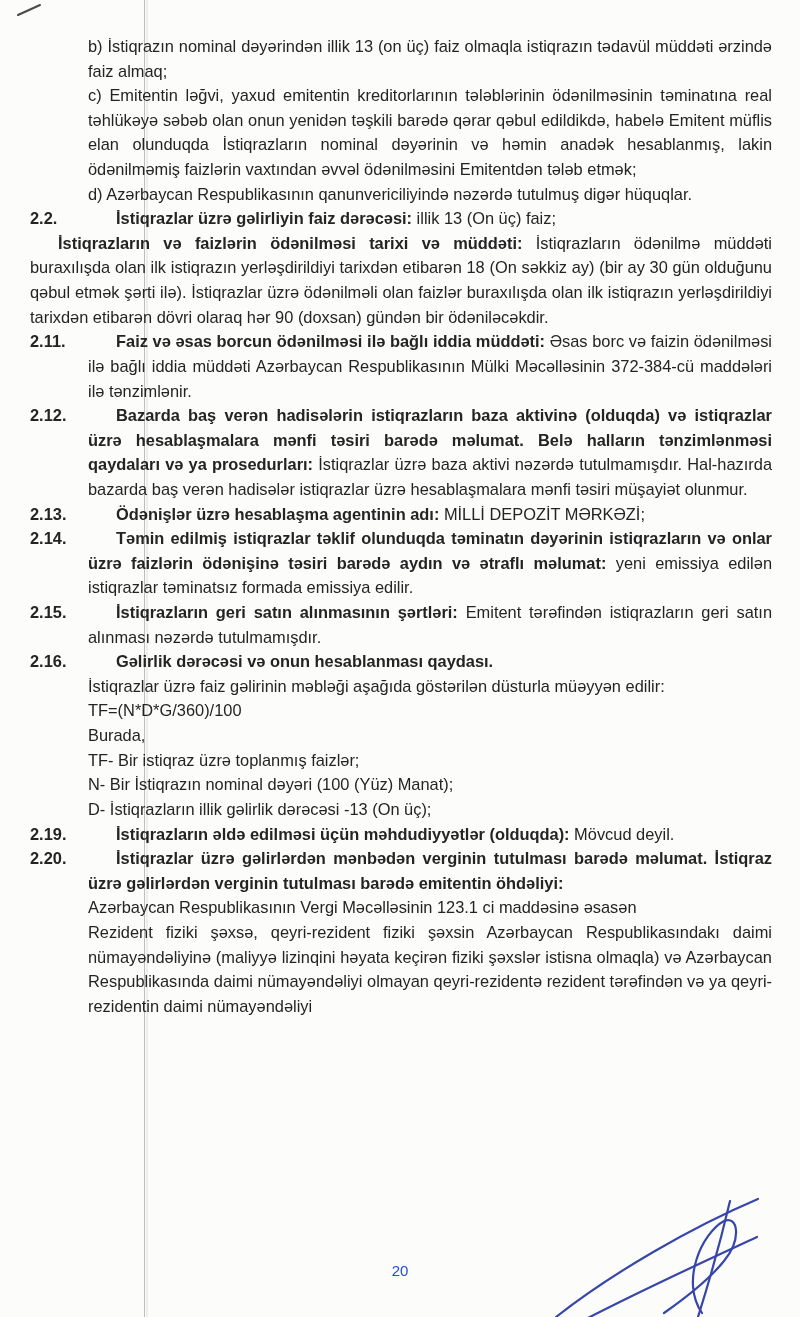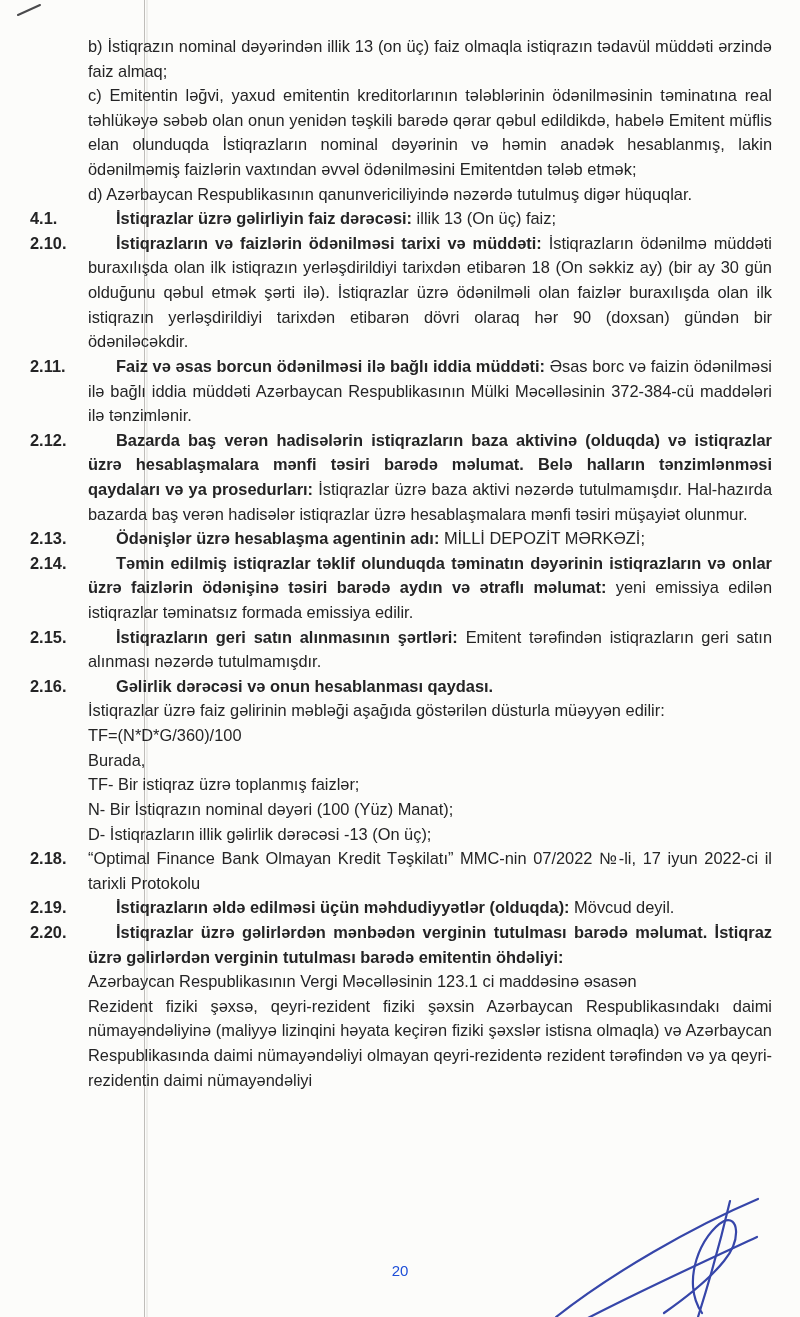--- a/index.html
+++ b/index.html
@@ -67,27 +67,26 @@
           <p class="para"><span>c) Emitentin ləğvi, yaxud emitentin kreditorlarının tələblərinin ödənilməsinin təminatına real təhlükəyə səbəb olan onun yenidən təşkili barədə qərar qəbul edildikdə, habelə Emitent müflis elan olunduqda İstiqrazların nominal dəyərinin və həmin anadək hesablanmış, lakin ödənilməmiş faizlərin vaxtından əvvəl ödənilməsini Emitentdən tələb etmək;</span></p>
         </div>
       </div>
       <div class="item">
         <div class="num"></div>
         <div class="body">
           <p class="para"><span>d) Azərbaycan Respublikasının qanunvericiliyində nəzərdə tutulmuş digər hüquqlar.</span></p>
         </div>
       </div>
       <div class="item">
-        <div class="num">4.1.</div>
+        <div class="num">2.2.</div>
         <div class="body">
           <p class="para"><span class="b">İstiqrazlar üzrə gəlirliyin faiz dərəcəsi:</span><span> illik 13 (On üç) faiz;</span></p>
         </div>
       </div>
       <div class="item">
-        <div class="num">2.10.</div>
         <div class="body">
           <p class="para"><span class="b">İstiqrazların və faizlərin ödənilməsi tarixi və müddəti:</span><span> İstiqrazların ödənilmə müddəti buraxılışda olan ilk istiqrazın yerləşdirildiyi tarixdən etibarən 18  (On səkkiz ay) (bir ay 30 gün  olduğunu qəbul etmək şərti ilə). İstiqrazlar üzrə ödənilməli olan faizlər buraxılışda olan ilk istiqrazın yerləşdirildiyi tarixdən etibarən dövri olaraq hər 90 (doxsan) gündən bir ödəniləcəkdir.</span></p>
         </div>
       </div>
       <div class="item">
         <div class="num">2.11.</div>
         <div class="body">
           <p class="para"><span class="b">Faiz və əsas borcun ödənilməsi ilə bağlı iddia müddəti:</span><span> Əsas borc və faizin ödənilməsi ilə bağlı iddia müddəti Azərbaycan Respublikasının Mülki Məcəlləsinin 372-384-cü maddələri ilə tənzimlənir.</span></p>
         </div>
       </div>
@@ -121,26 +120,20 @@
           <p class="para nojust"><span class="b">Gəlirlik dərəcəsi və onun hesablanması qaydası.</span></p>
           <p class="para"><span>İstiqrazlar üzrə faiz gəlirinin məbləği aşağıda göstərilən düsturla müəyyən edilir:</span></p>
           <p class="para nojust"><span>TF=(N*D*G/360)/100</span></p>
           <p class="para nojust"><span>Burada,</span></p>
           <p class="para nojust"><span>TF- Bir istiqraz üzrə toplanmış faizlər;</span></p>
           <p class="para nojust"><span>N- Bir İstiqrazın nominal dəyəri (100 (Yüz) Manat);</span></p>
           <p class="para nojust"><span>D- İstiqrazların illik gəlirlik dərəcəsi -13 (On üç);</span></p>
         </div>
       </div>
       <div class="item">
-        <div class="num">2.18.</div>
-        <div class="body">
-          <p class="para"><span>“Optimal Finance Bank Olmayan Kredit Təşkilatı” MMC-nin 07/2022 №-li, 17 iyun 2022-ci il tarixli Protokolu</span></p>
-        </div>
-      </div>
-      <div class="item">
         <div class="num">2.19.</div>
         <div class="body">
           <p class="para"><span class="b">İstiqrazların əldə edilməsi üçün məhdudiyyətlər (olduqda):</span><span> Mövcud deyil.</span></p>
         </div>
       </div>
       <div class="item">
         <div class="num">2.20.</div>
         <div class="body">
           <p class="para"><span class="b">İstiqrazlar üzrə gəlirlərdən mənbədən verginin tutulması barədə məlumat. İstiqraz üzrə gəlirlərdən verginin tutulması barədə emitentin öhdəliyi:</span></p>
           <p class="para nojust"><span>Azərbaycan Respublikasının Vergi Məcəlləsinin 123.1 ci maddəsinə əsasən</span></p>

